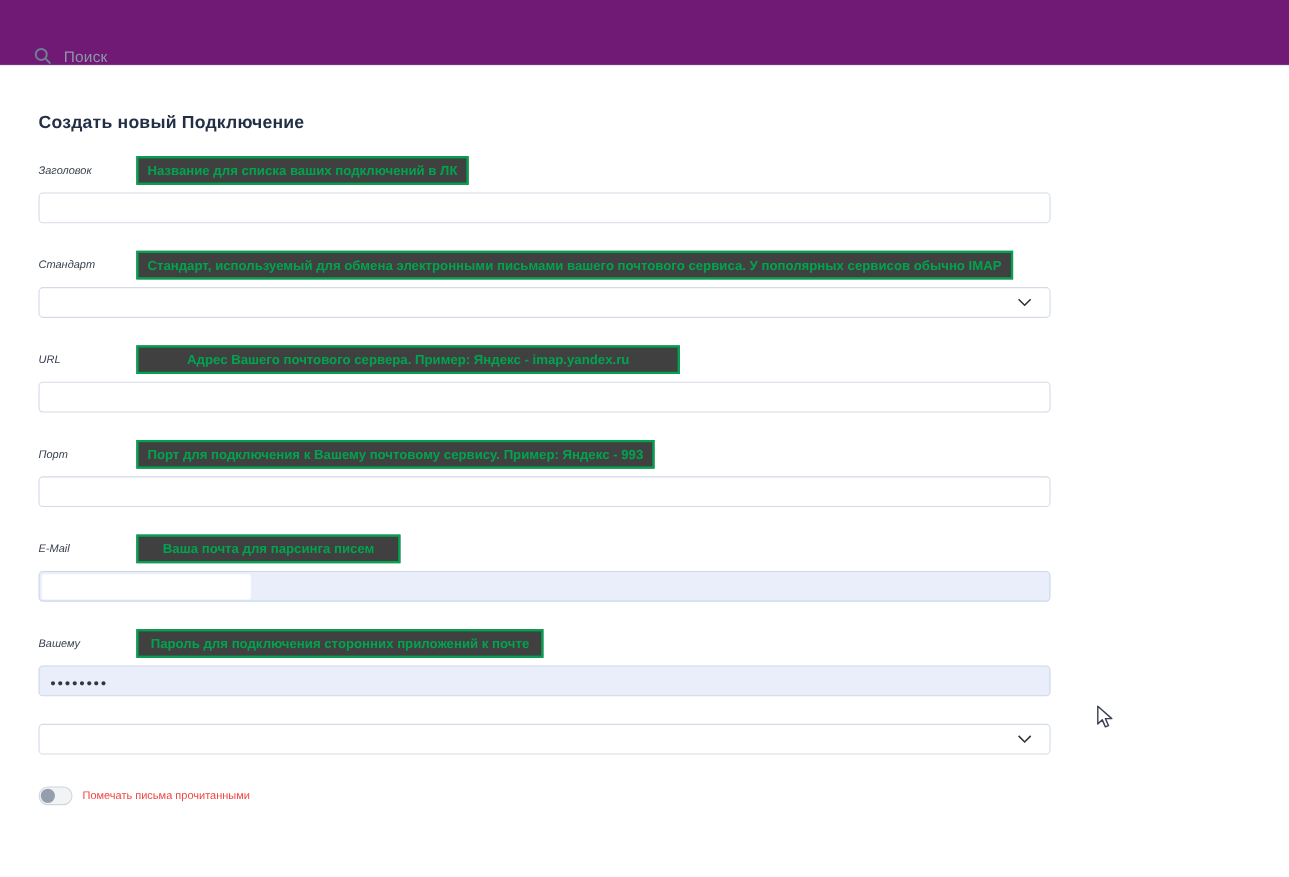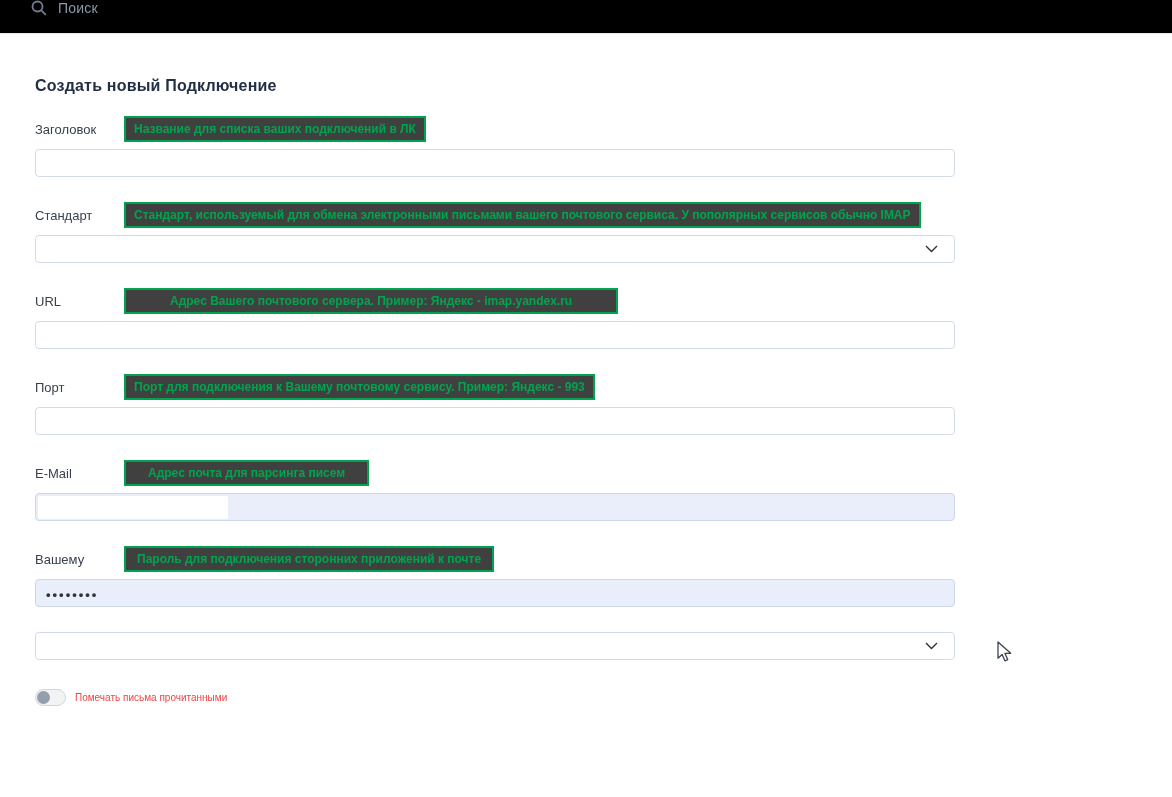--- a/index.html
+++ b/index.html
@@ -5,26 +5,26 @@
   * { margin: 0; padding: 0; box-sizing: border-box; }
   html, body {
     width: 1172px; height: 797px;
     background: #ffffff;
     font-family: "Liberation Sans", sans-serif;
     overflow: hidden;
     position: relative;
   }
   
   .topbar {
-    height: 34px;
-    display: flex;
-    align-items: flex-start;
+    height: 60px;
+    display: flex;
+    align-items: flex-end;
     padding-left: 31px;
     border-bottom: 1px solid #e4e8ee;
-    background: #000000;
+    background: #701a75;
   }
   .search-icon { display: inline-flex; margin-right: 11px; }
   .search-text {
     font-size: 14px;
     color: #8b98a9;
     letter-spacing: 0.2px;
   }
   
   .content { padding: 43px 0 0 35px; }
   .page-title {
@@ -36,23 +36,24 @@
   }
   .form { width: 920px; }
   .field-group { margin-bottom: 25px; }
   .label-row {
     display: flex;
     align-items: center;
     margin-bottom: 7px;
     min-height: 26px;
   }
   .field-label {
-    font-size: 13px;
+    font-size: 10px;
     color: #39414f;
     flex: 0 0 89px;
+    font-style: italic;
   }
   .hint-box {
     display: inline-block;
     border: 2px solid #00a44f;
     color: #00a44f;
     font-size: 12px;
     font-weight: bold;
     padding: 4px 8px;
     background: #404040;
     white-space: nowrap;
@@ -192,21 +193,21 @@
       <div class="label-row">
         <span class="field-label">Порт</span>
         <span class="hint-box">Порт для подключения к Вашему почтовому сервису. Пример: Яндекс - 993</span>
       </div>
       <input class="text-input" type="text" value="" style="">
     </div>
 
     <div class="field-group">
       <div class="label-row">
         <span class="field-label">E-Mail</span>
-        <span class="hint-box pad-med">Адрес почта для парсинга писем</span>
+        <span class="hint-box pad-med">Ваша почта для парсинга писем</span>
       </div>
       <div class="ro-input">
         <span class="redaction"></span>
       </div>
     </div>
 
     <div class="field-group">
       <div class="label-row">
         <span class="field-label">Вашему</span>
         <span class="hint-box pad-small">Пароль для подключения сторонних приложений к почте</span>

